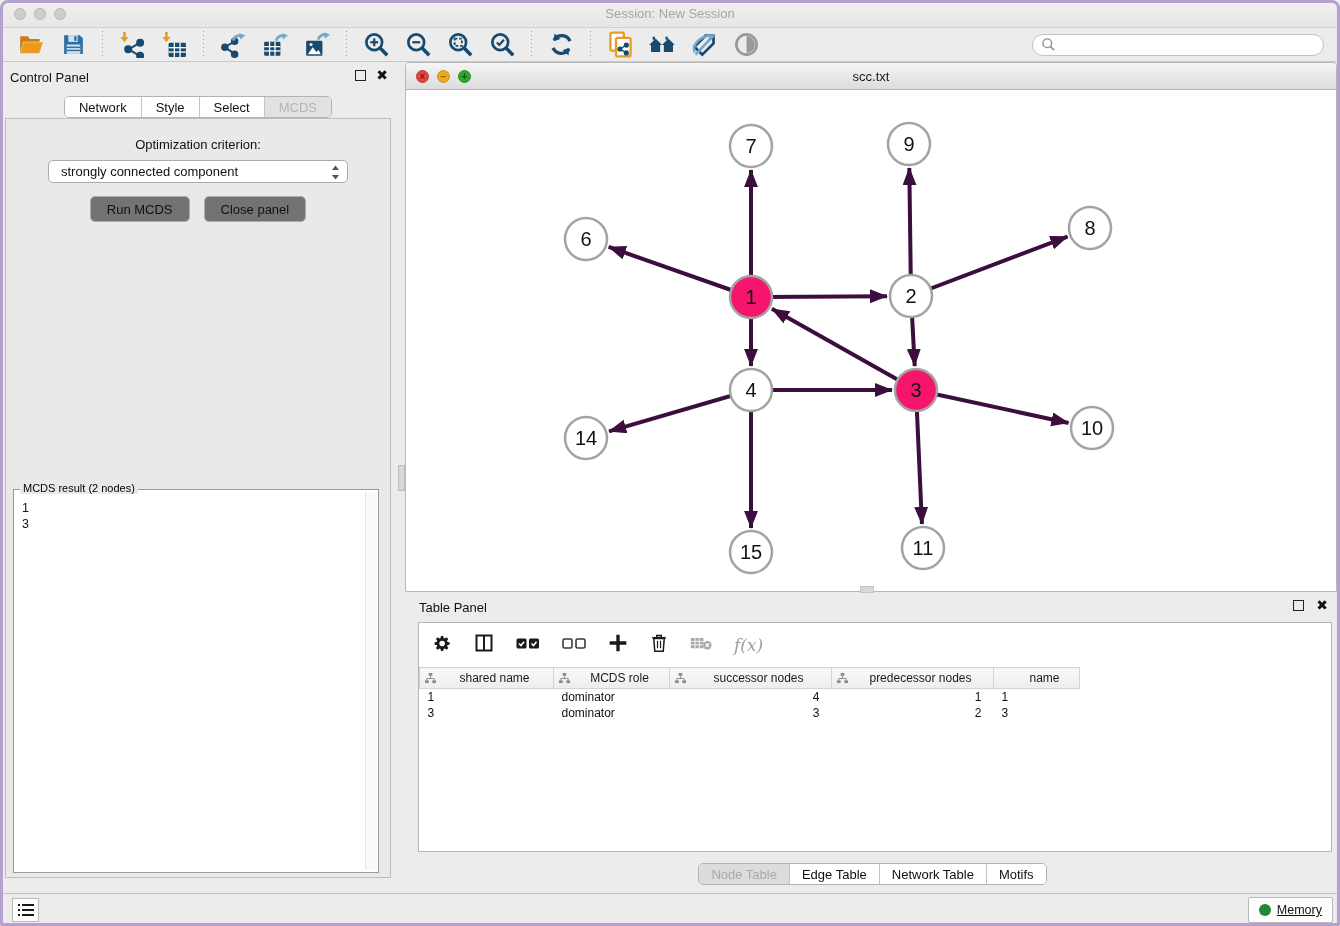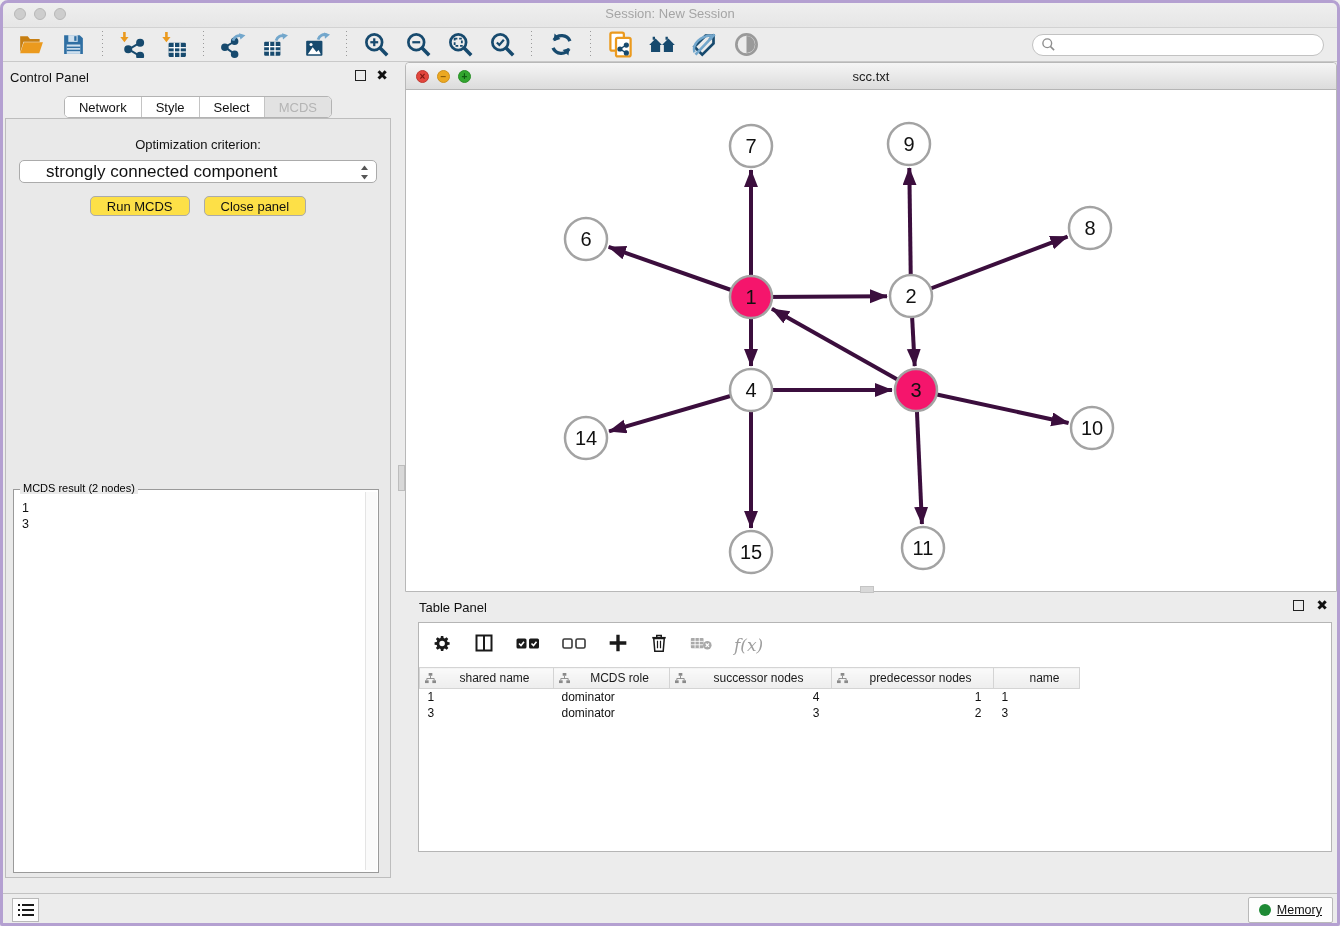--- a/index.html
+++ b/index.html
@@ -43,26 +43,26 @@
   .cp-tabs { position:absolute; left:0; right:0; top:34px; display:flex; justify-content:center; }
   .seg-tabs { display:flex; border:1px solid #b3b3b3; border-radius:5px; overflow:hidden;
     background:#fff; height:22px; }
   .seg-tab { padding:3px 14px; font-size:13px; color:#111; background:#fff;
     border-right:1px solid #c4c4c4; white-space:nowrap; }
   .seg-tab:last-child { border-right:none; }
   .seg-tab.selected { background:#e2e2e2; color:#b4b4b4; }
   .cp-content { position:absolute; left:5px; right:5px; top:56px; bottom:2px;
     background:#e9e9e9; border:1px solid #bdbdbd; }
   .opt-label { margin-top:18px; text-align:center; font-size:13px; color:#111; }
-  .dropdown { position:relative; margin:8px auto 0; width:358px; height:23px;
+  .dropdown { position:relative; margin:8px auto 0; width:300px; height:23px;
     background:#fff; border:1px solid #ababab; border-radius:5px;
-    display:flex; align-items:center; padding:0 26px; font-size:17px; color:#111; }
+    display:flex; align-items:center; padding:0 12px; font-size:13px; color:#111; }
   .dropdown .stepper { position:absolute; right:7px; top:4px; }
   .cp-buttons { display:flex; justify-content:center; gap:14px; margin-top:13px; }
-  .cp-btn { height:20px; padding:2px 16px; background:#fde047; border:1px solid #ababab;
+  .cp-btn { height:26px; padding:2px 16px; background:#737373; border:1px solid #ababab;
     border-radius:5px; font-size:13px; color:#111; font-family:inherit; }
   .mcds-fieldset { position:absolute; left:7px; right:11px; top:370px; bottom:4px;
     border:1px solid #9a9a9a; background:#fff; }
   .mcds-legend { position:absolute; top:-8px; left:6px; background:#e9e9e9;
     padding:0 3px; font-size:11px; color:#000000; }
   .mcds-body { position:absolute; inset:8px 14px 2px 2px; background:#fff;
     font-size:12.5px; color:#111; line-height:16px; padding:2px 6px;
     white-space:pre-line; }
   .mcds-scroll { position:absolute; top:2px; right:1px; bottom:2px; width:12px;
     background:#fafafa; border-left:1px solid #e4e4e4; }
@@ -506,20 +506,28 @@
         <tr>
           <td>3</td>
           <td>dominator</td>
           <td class="num">3</td>
           <td class="num">2</td>
           <td>3</td>
         </tr>
       </tbody>
     </table>
   </div>
+  <div class="tp-tabs">
+    <div class="seg-tabs">
+      <span class="seg-tab selected">Node Table</span>
+      <span class="seg-tab">Edge Table</span>
+      <span class="seg-tab">Network Table</span>
+      <span class="seg-tab">Motifs</span>
+    </div>
+  </div>
 </div>
 
 <div class="statusbar">
   <span class="sb-listbtn">
     <svg width="16" height="14" viewBox="0 0 16 14">
         <g fill="#1a1a1a">
           <rect x="0" y="1" width="2" height="2"></rect>
           <rect x="4" y="1" width="12" height="2"></rect>
           <rect x="0" y="6" width="2" height="2"></rect>
           <rect x="4" y="6" width="12" height="2"></rect>

